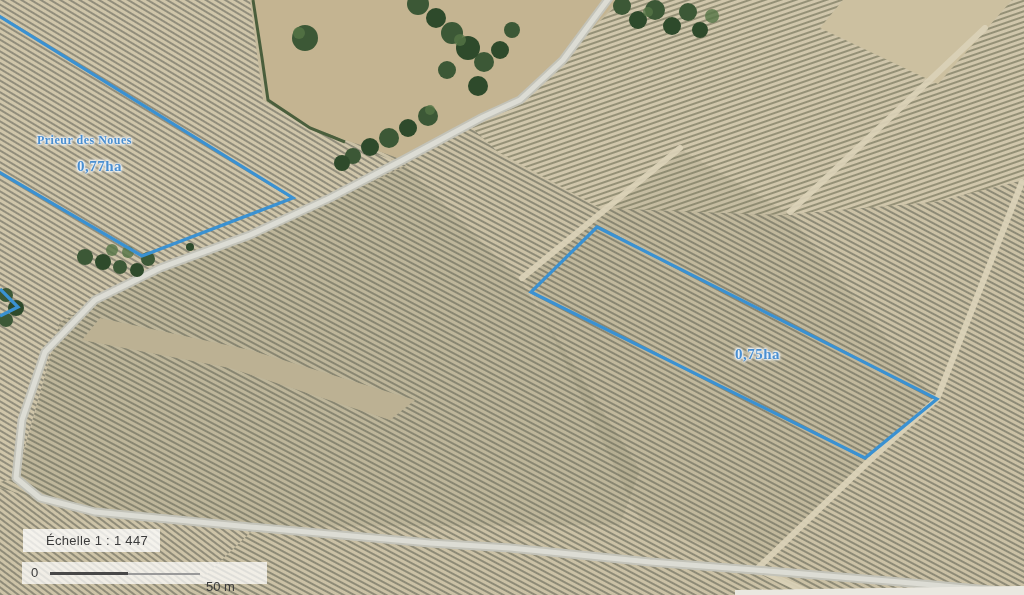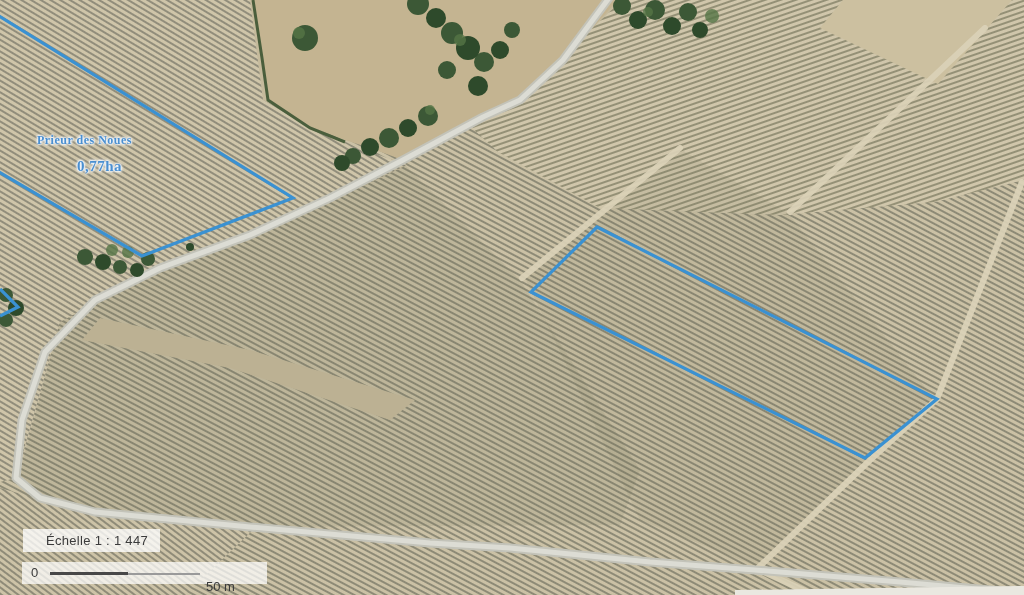--- a/index.html
+++ b/index.html
@@ -133,20 +133,21 @@
     <g fill="none" stroke-width="3.2" stroke-linejoin="miter">
       <polygon class="parcel-outline" points="-30,-2 293,198 142,256 -30,155" stroke="#3a91d2"></polygon>
       <polygon class="parcel-outline" points="597,227 937,399 865,458 531,292" stroke="#3a91d2"></polygon>
       <polyline class="parcel-outline" points="0,289 18,307 0,316" stroke="#3a91d2"></polyline>
     </g>
   </svg>
 
   <div class="parcel-label lbl-name" style="left:12px;top:133px;width:145px;">Prieur des Noues</div>
   <div class="parcel-label lbl-area" style="left:12px;top:158px;width:175px;">0,77ha</div>
 
+  <div class="parcel-label lbl-area" style="left:650px;top:346px;width:215px;">0,75ha</div>
 
   <div class="scale-text-box">
     <span>Échelle 1 :  1 447</span>
   </div>
 
   <div class="scalebar-box">
     <span class="sb-zero">0</span>
     <div class="sb-line-dark"></div>
     <div class="sb-line-light"></div>
     <span class="sb-end">50 m</span>

